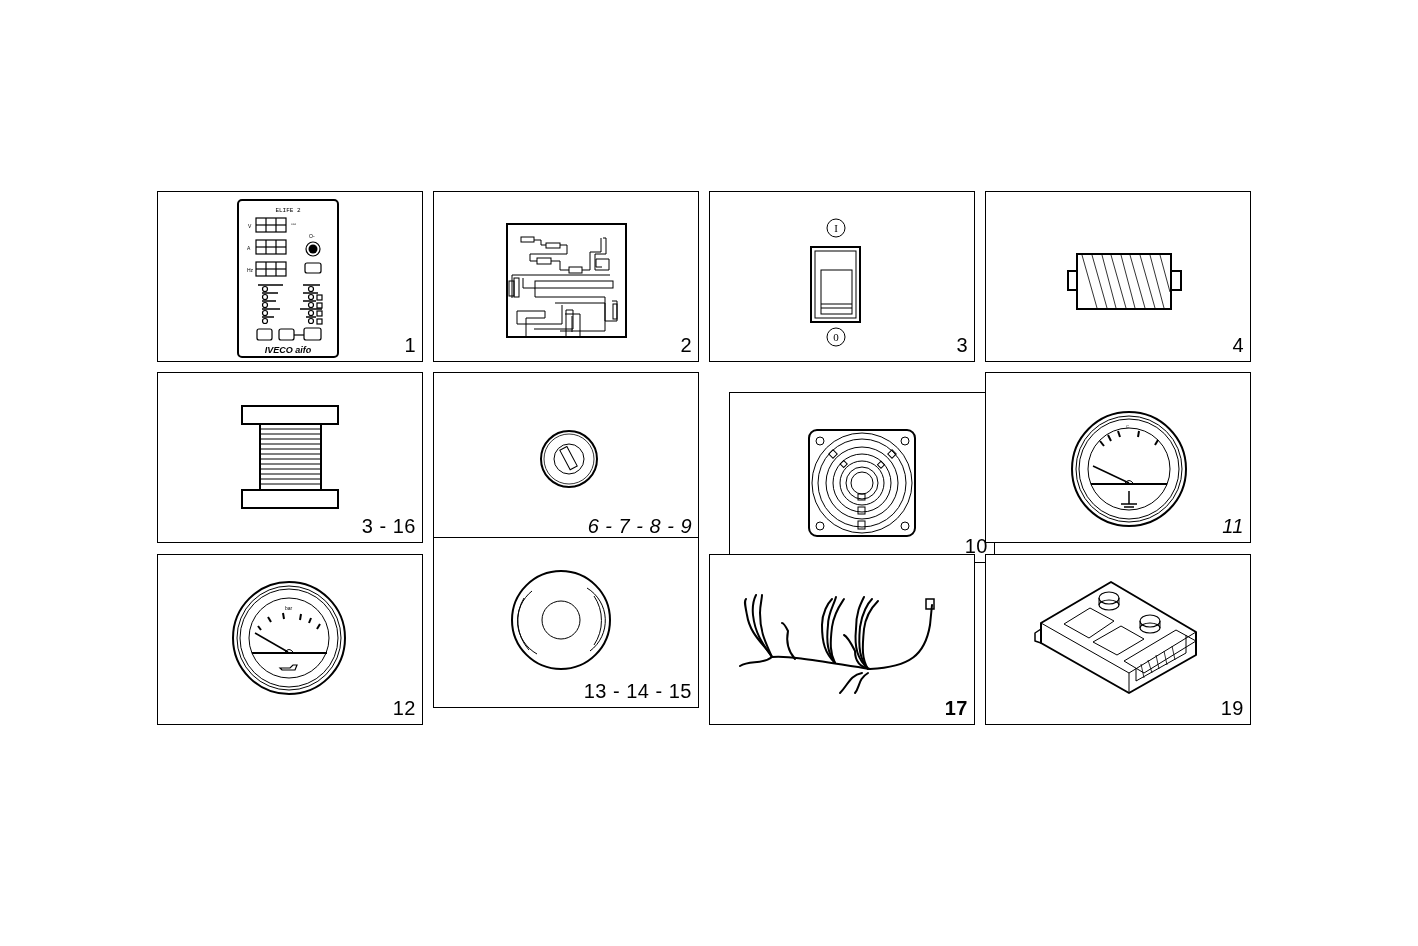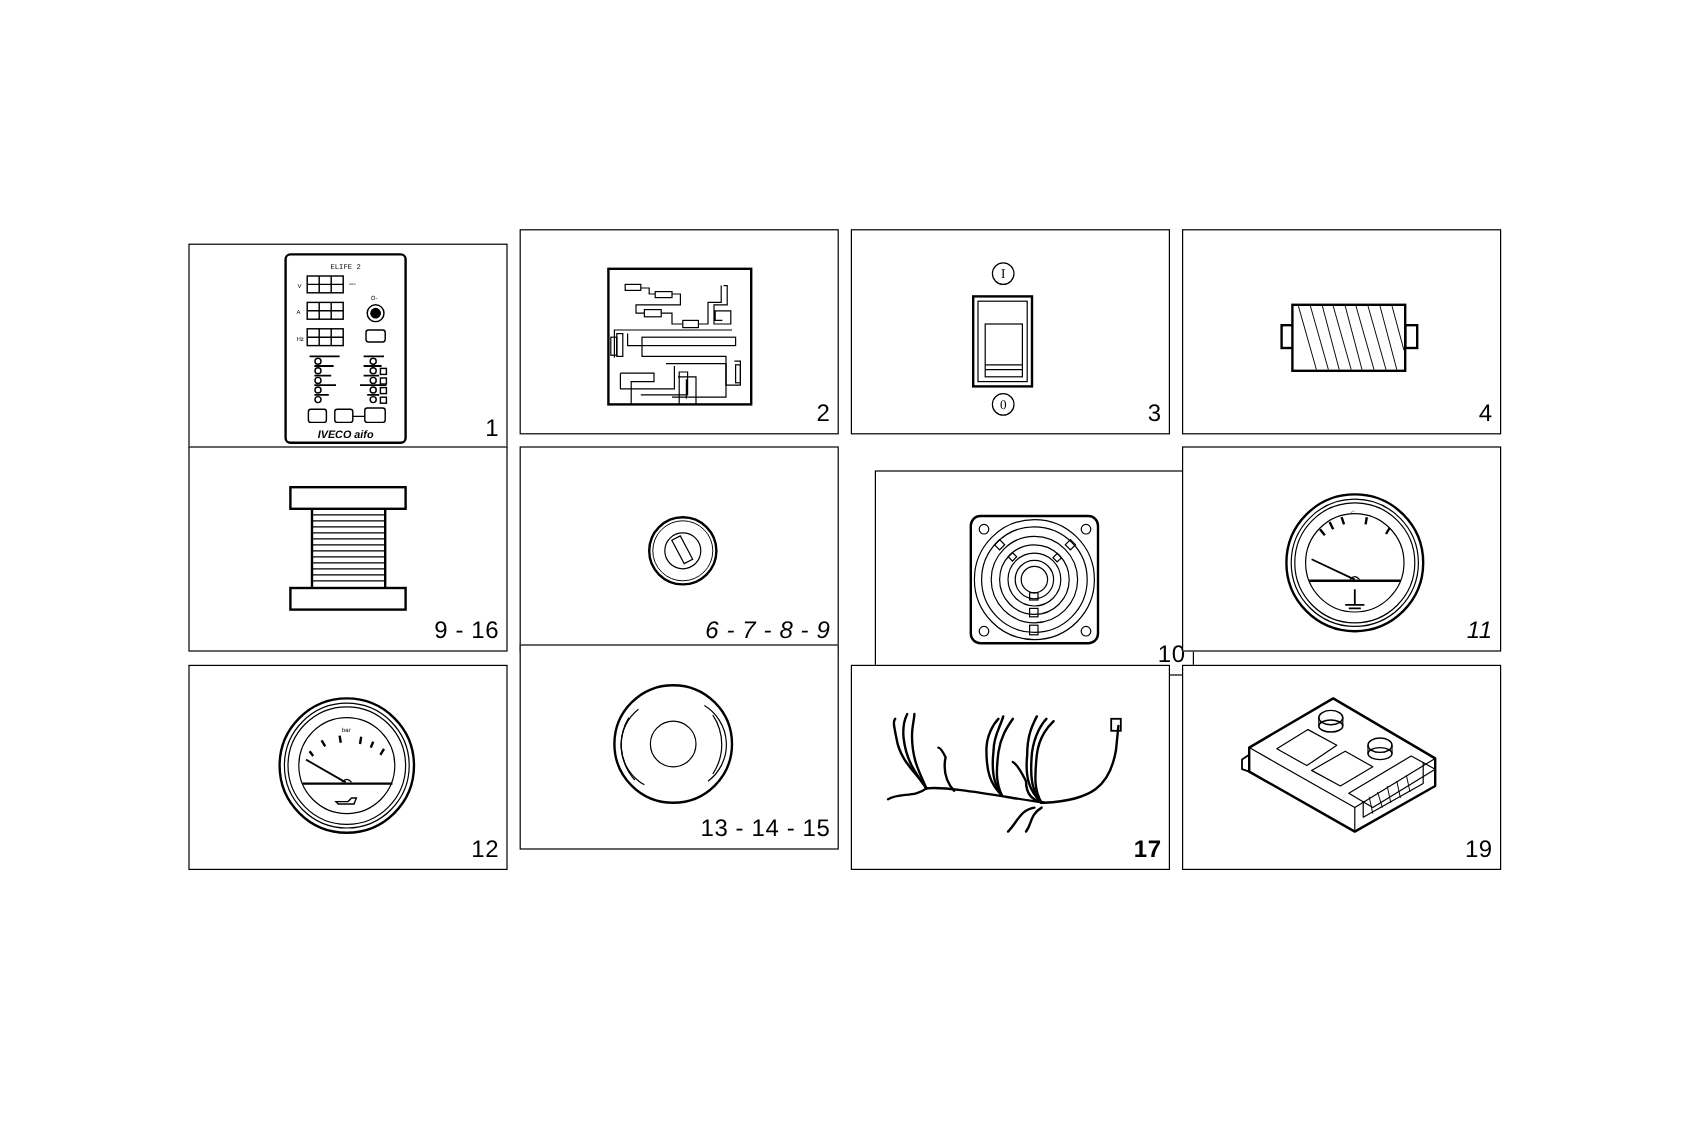--- a/index.html
+++ b/index.html
@@ -7,21 +7,21 @@
   .grid { position:absolute; left:157px; top:191px; }
   .cell { position:absolute; width:266px; height:171px; border:1.5px solid #000; box-sizing:border-box; background:#fff; }
   .cell svg { position:absolute; left:0; top:0; width:266px; height:171px; }
   .lbl { position:absolute; right:6px; bottom:4px; font-size:20px; color:#000; font-family:"Liberation Sans", sans-serif; letter-spacing:0.5px; }
 </style>
 </head>
 <body>
 
 <div class="grid">
 
-  <div class="cell" style="left:0;top:12px;">
+  <div class="cell" style="left:0;top:0;">
     <svg viewBox="0 0 266 171">
       <rect x="80" y="8" width="100" height="157" rx="4" fill="none" stroke="#000" stroke-width="2"></rect>
       <text x="130" y="20" font-size="6" text-anchor="middle" font-family="Liberation Mono, monospace" fill="#000">ELIFE 2</text>
       <g fill="none" stroke="#000" stroke-width="1.2">
         <rect x="98" y="26" width="30" height="14"></rect>
           <line x1="108" y1="26" x2="108" y2="40"></line>
           <line x1="118" y1="26" x2="118" y2="40"></line>
           <line x1="98" y1="33" x2="128" y2="33"></line>
         <rect x="98" y="48" width="30" height="14"></rect>
           <line x1="108" y1="48" x2="108" y2="62"></line>
@@ -159,21 +159,21 @@
           <line x1="102" y1="76" x2="163" y2="76"></line>
           <line x1="102" y1="81" x2="163" y2="81"></line>
         <line x1="102" y1="86" x2="163" y2="86"></line>
           <line x1="102" y1="91" x2="163" y2="91"></line>
           <line x1="102" y1="96" x2="163" y2="96"></line>
         <line x1="102" y1="101" x2="163" y2="101"></line>
           <line x1="102" y1="106" x2="163" y2="106"></line>
           <line x1="102" y1="111" x2="163" y2="111"></line>
       </g>
     </svg>
-    <span class="lbl">9 - 16</span>
+    <span class="lbl">3 - 16</span>
   </div>
 
   <div class="cell" style="left:276px;top:181px;font-style:italic;">
     <svg viewBox="0 0 266 171">
       <circle cx="135" cy="86" r="28" fill="none" stroke="#000" stroke-width="2"></circle>
       <circle cx="135" cy="86" r="25" fill="none" stroke="#000" stroke-width="0.8"></circle>
       <circle cx="135" cy="86" r="15" fill="none" stroke="#000" stroke-width="1"></circle>
       <rect x="131" y="74" width="8" height="22" transform="rotate(-28 135 86)" fill="none" stroke="#000" stroke-width="1"></rect>
     </svg>
     <span class="lbl">6 - 7 - 8 - 9</span>

